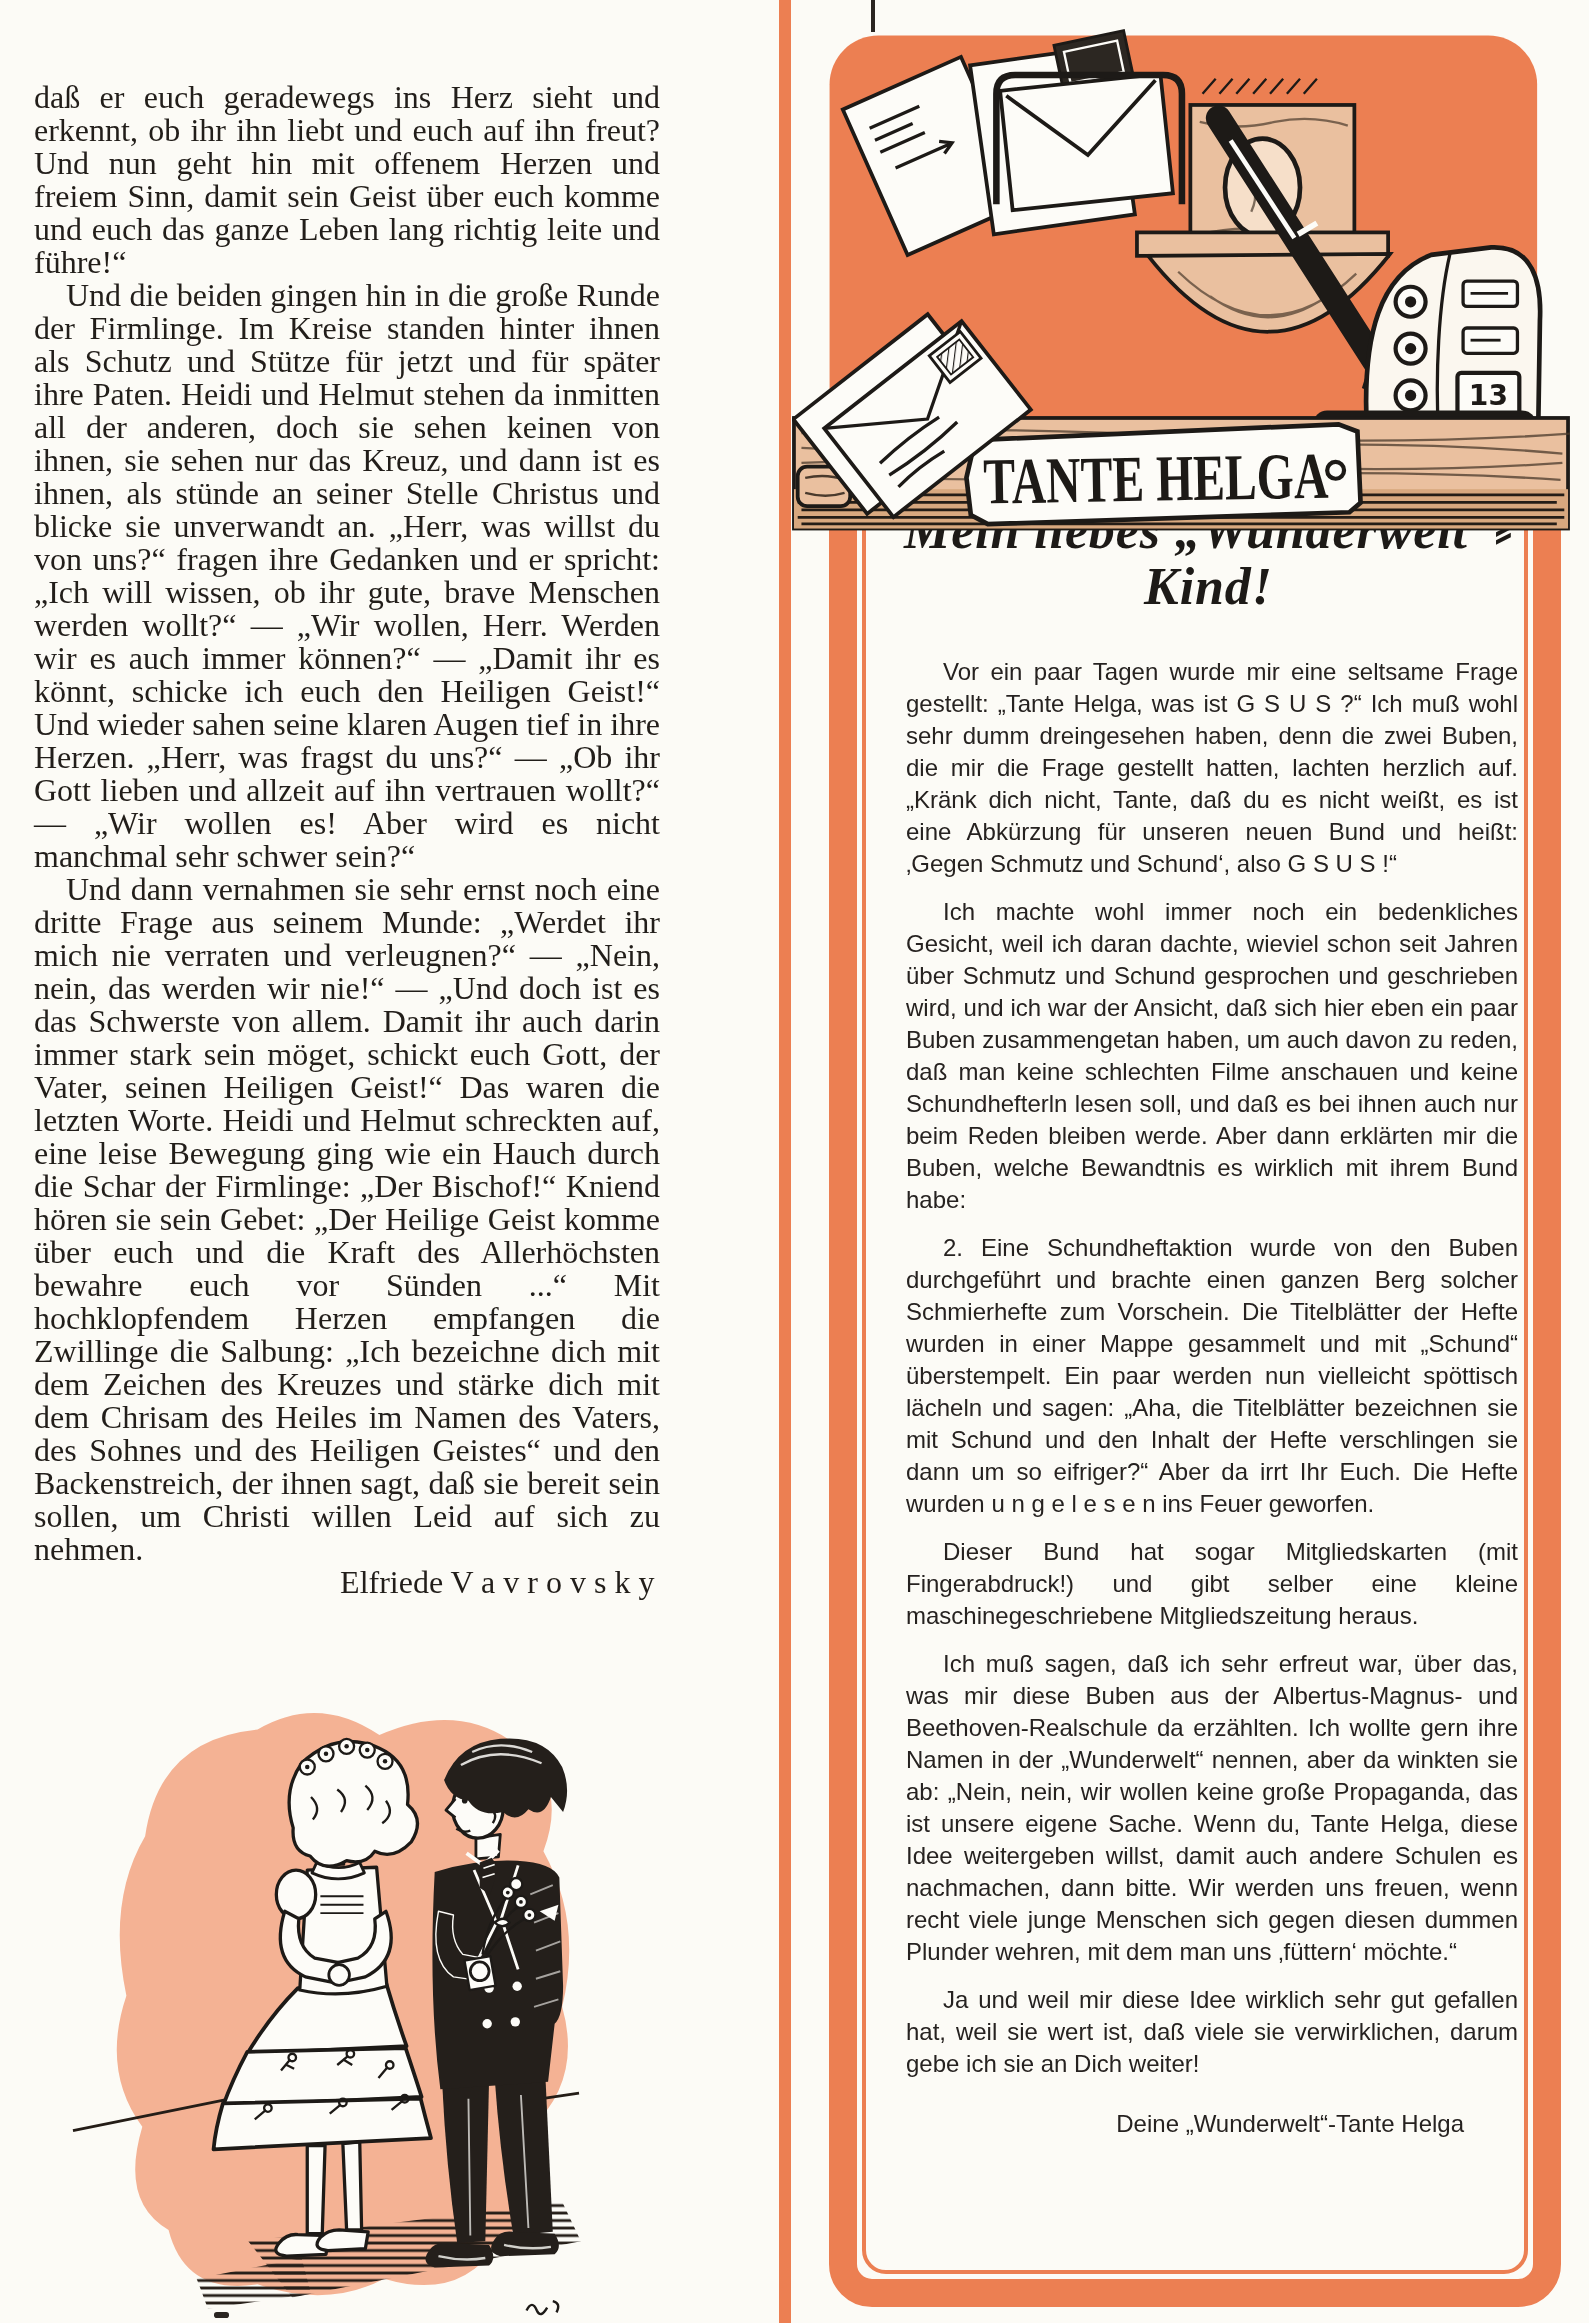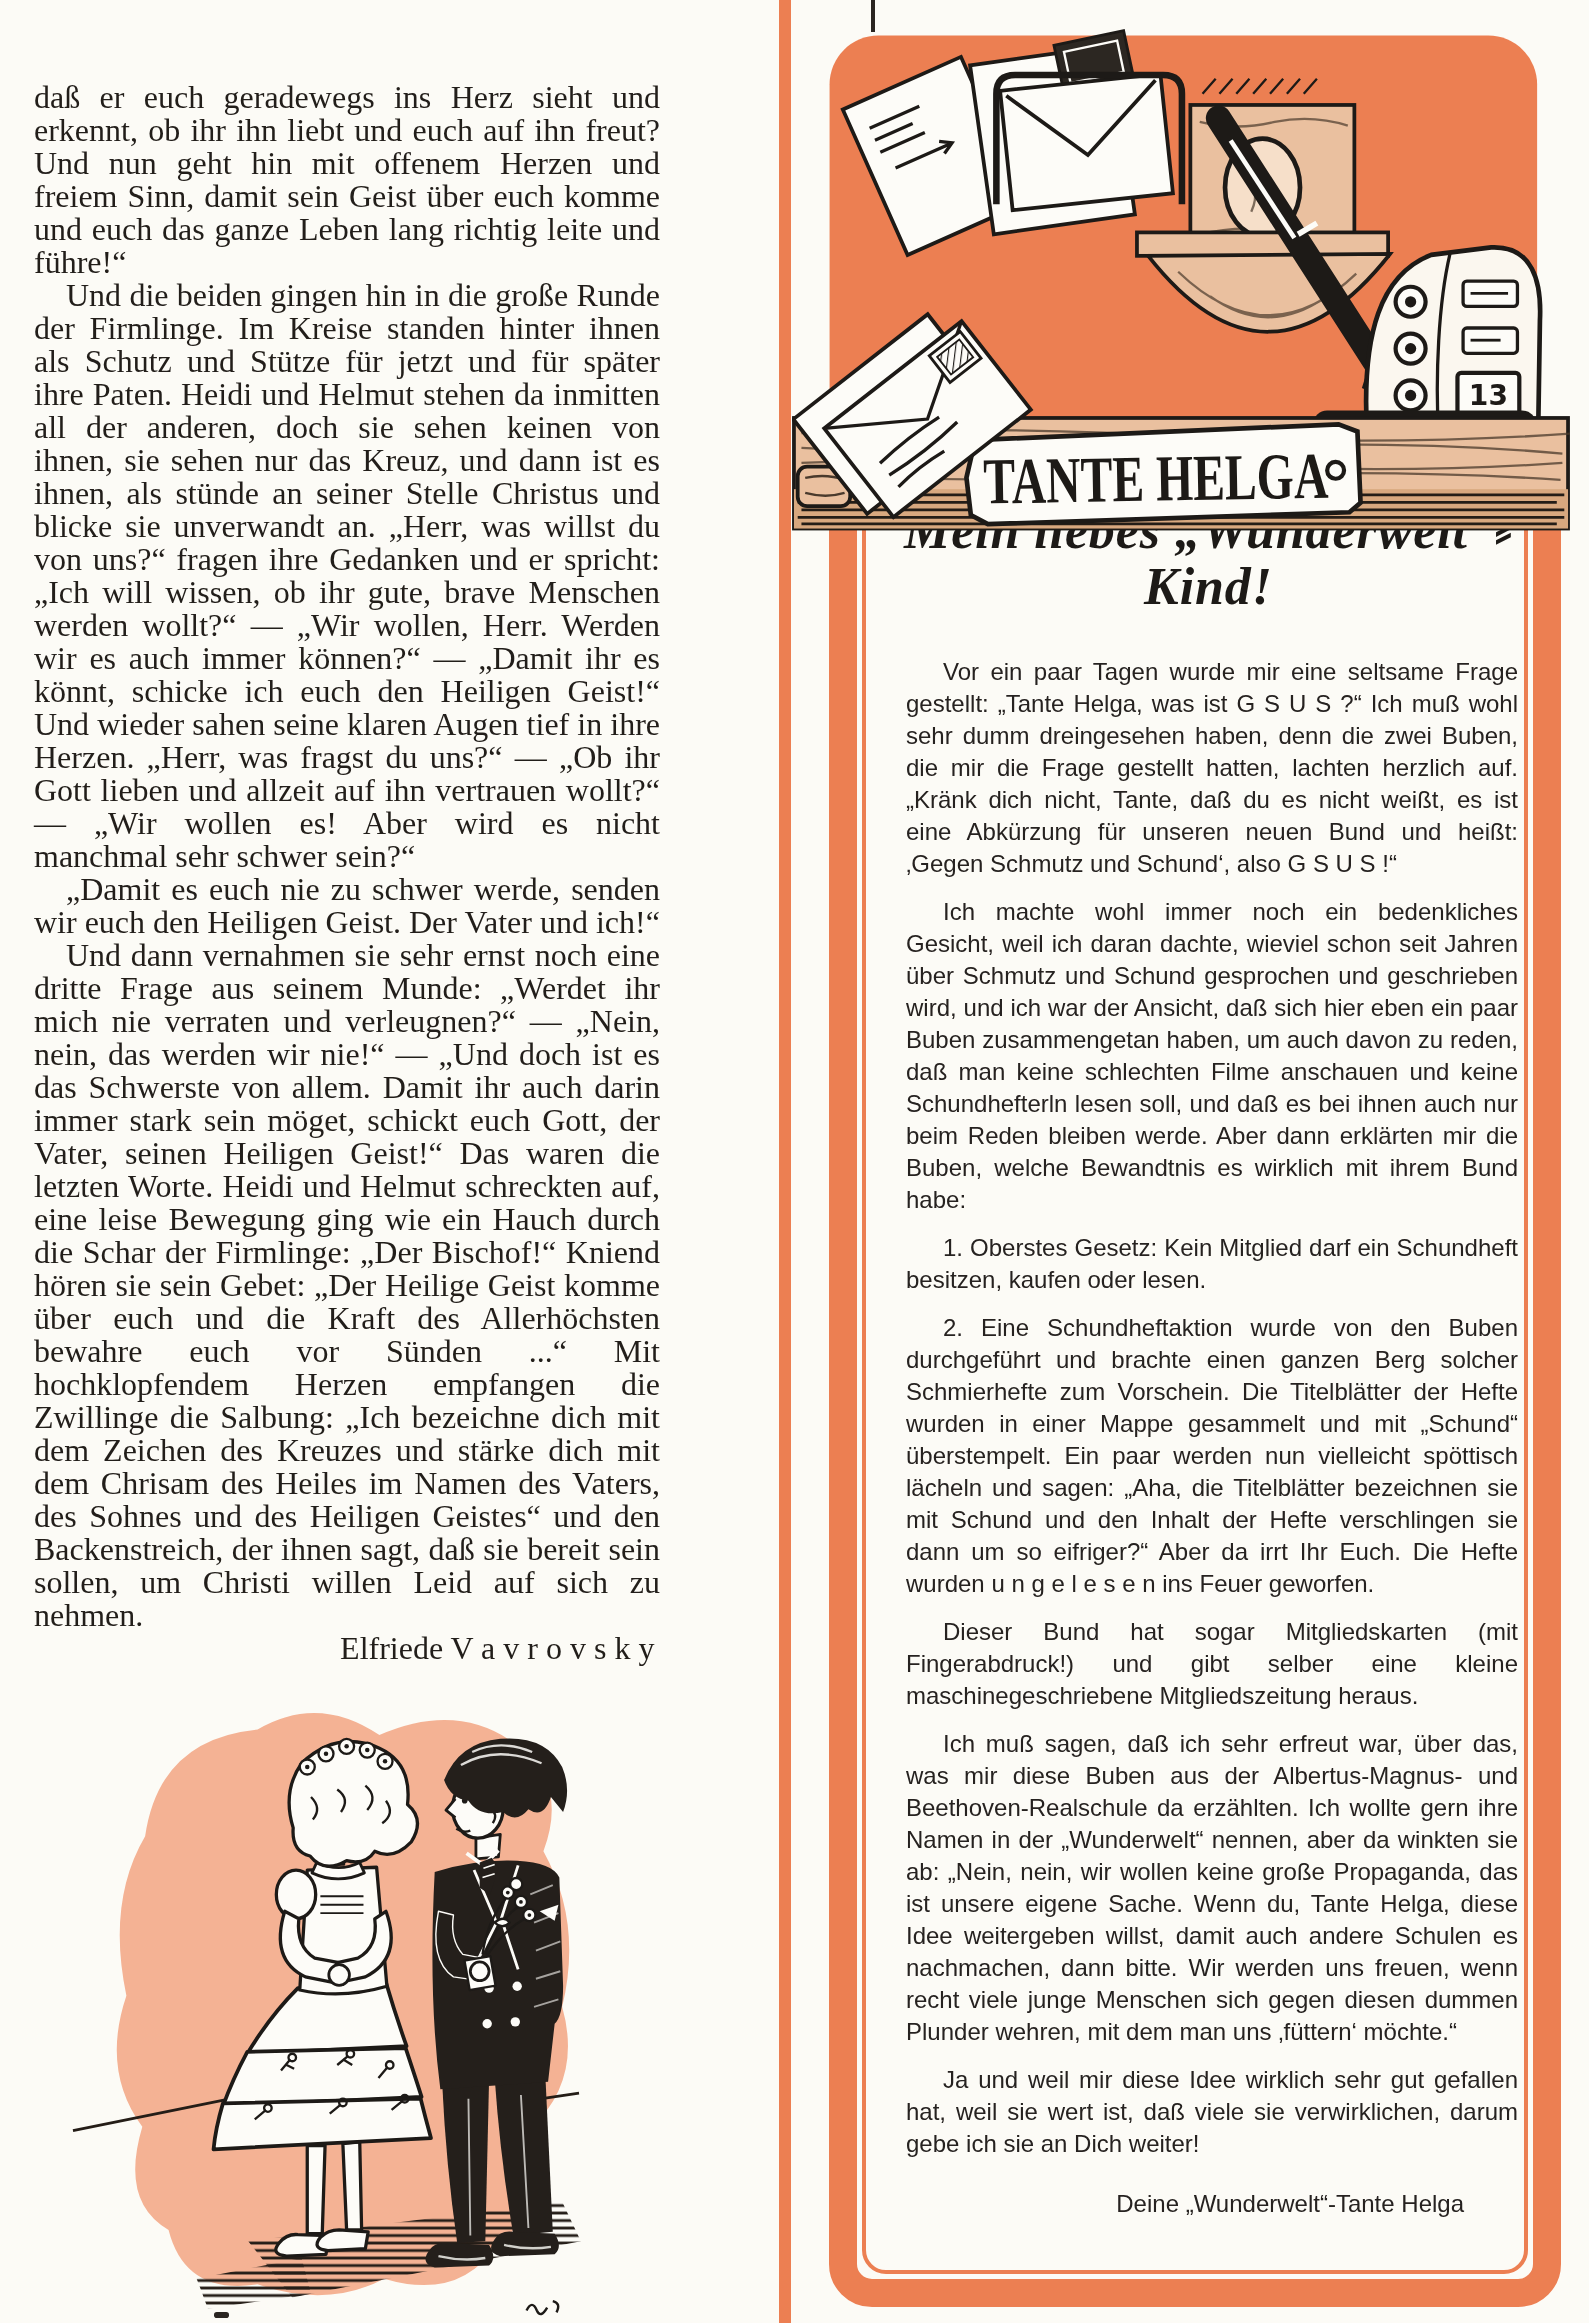--- a/index.html
+++ b/index.html
@@ -48,34 +48,32 @@
   #artifact-bottom { left:214px; top:2312px; width:15px; height:5.6px; border-radius:2.8px; }
 </style>
 </head>
 <body>
 
 <div id="page">
 
   <div id="left-col">
     <p class="first">daß er euch geradewegs ins Herz sieht und erkennt, ob ihr ihn liebt und euch auf ihn freut? Und nun geht hin mit offenem Herzen und freiem Sinn, damit sein Geist über euch komme und euch das ganze Leben lang richtig leite und führe!“</p>
     <p>Und die beiden gingen hin in die große Runde der Firmlinge. Im Kreise standen hinter ihnen als Schutz und Stütze für jetzt und für später ihre Paten. Heidi und Helmut stehen da inmitten all der anderen, doch sie sehen keinen von ihnen, sie sehen nur das Kreuz, und dann ist es ihnen, als stünde an seiner Stelle Christus und blicke sie unverwandt an. „Herr, was willst du von uns?“ fragen ihre Gedanken und er spricht: „Ich will wissen, ob ihr gute, brave Menschen werden wollt?“ — „Wir wollen, Herr. Werden wir es auch immer können?“ — „Damit ihr es könnt, schicke ich euch den Heiligen Geist!“ Und wieder sahen seine klaren Augen tief in ihre Herzen. „Herr, was fragst du uns?“ — „Ob ihr Gott lieben und allzeit auf ihn vertrauen wollt?“ — „Wir wollen es! Aber wird es nicht manchmal sehr schwer sein?“</p>
-    <p>„Damit es euch nie zu schwer werde, senden wir euch den Heiligen Geist. Der Vater und ich!“</p>
     <p>Und dann vernahmen sie sehr ernst noch eine dritte Frage aus seinem Munde: „Werdet ihr mich nie verraten und verleugnen?“ — „Nein, nein, das werden wir nie!“ — „Und doch ist es das Schwerste von allem. Damit ihr auch darin immer stark sein möget, schickt euch Gott, der Vater, seinen Heiligen Geist!“ Das waren die letzten Worte. Heidi und Helmut schreckten auf, eine leise Bewegung ging wie ein Hauch durch die Schar der Firmlinge: „Der Bischof!“ Kniend hören sie sein Gebet: „Der Heilige Geist komme über euch und die Kraft des Allerhöchsten bewahre euch vor Sünden ...“ Mit hochklopfendem Herzen empfangen die Zwillinge die Salbung: „Ich bezeichne dich mit dem Zeichen des Kreuzes und stärke dich mit dem Chrisam des Heiles im Namen des Vaters, des Sohnes und des Heiligen Geistes“ und den Backenstreich, der ihnen sagt, daß sie bereit sein sollen, um Christi willen Leid auf sich zu nehmen.</p>
     <p id="byline">Elfriede V a v r o v s k y</p>
   </div>
 
   <div id="divider" style="background: rgb(236, 127, 82);"></div>
 
   <div id="panel" style="border-color: rgb(236, 127, 82);">
     <div id="panel-line" style="border-color: rgb(236, 127, 82);"></div>
     <div id="panel-content">
       <p id="panel-heading">Mein liebes „Wunderwelt“⸗Kind!</p>
       <p class="rp">Vor ein paar Tagen wurde mir eine seltsame Frage gestellt: „Tante Helga, was ist G S U S ?“ Ich muß wohl sehr dumm dreingesehen haben, denn die zwei Buben, die mir die Frage gestellt hatten, lachten herzlich auf. „Kränk dich nicht, Tante, daß du es nicht weißt, es ist eine Abkürzung für unseren neuen Bund und heißt: ‚Gegen Schmutz und Schund‘, also G S U S !“</p>
       <p class="rp">Ich machte wohl immer noch ein bedenkliches Gesicht, weil ich daran dachte, wieviel schon seit Jahren über Schmutz und Schund gesprochen und geschrieben wird, und ich war der Ansicht, daß sich hier eben ein paar Buben zusammengetan haben, um auch davon zu reden, daß man keine schlechten Filme anschauen und keine Schundhefterln lesen soll, und daß es bei ihnen auch nur beim Reden bleiben werde. Aber dann erklärten mir die Buben, welche Bewandtnis es wirklich mit ihrem Bund habe:</p>
-      <p class="rp">1. Oberstes Gesetz: Kein Mitglied darf ein Schundheft besitzen, kaufen oder lesen.</p>
       <p class="rp">2. Eine Schundheftaktion wurde von den Buben durchgeführt und brachte einen ganzen Berg solcher Schmierhefte zum Vorschein. Die Titelblätter der Hefte wurden in einer Mappe gesammelt und mit „Schund“ überstempelt. Ein paar werden nun vielleicht spöttisch lächeln und sagen: „Aha, die Titelblätter bezeichnen sie mit Schund und den Inhalt der Hefte verschlingen sie dann um so eifriger?“ Aber da irrt Ihr Euch. Die Hefte wurden u n g e l e s e n ins Feuer geworfen.</p>
       <p class="rp">Dieser Bund hat sogar Mitgliedskarten (mit Fingerabdruck!) und gibt selber eine kleine maschinegeschriebene Mitgliedszeitung heraus.</p>
       <p class="rp">Ich muß sagen, daß ich sehr erfreut war, über das, was mir diese Buben aus der Albertus-Magnus- und Beethoven-Realschule da erzählten. Ich wollte gern ihre Namen in der „Wunderwelt“ nennen, aber da winkten sie ab: „Nein, nein, wir wollen keine große Propaganda, das ist unsere eigene Sache. Wenn du, Tante Helga, diese Idee weitergeben willst, damit auch andere Schulen es nachmachen, dann bitte. Wir werden uns freuen, wenn recht viele junge Menschen sich gegen diesen dummen Plunder wehren, mit dem man uns ‚füttern‘ möchte.“</p>
       <p class="rp">Ja und weil mir diese Idee wirklich sehr gut gefallen hat, weil sie wert ist, daß viele sie verwirklichen, darum gebe ich sie an Dich weiter!</p>
       <p id="signature">Deine „Wunderwelt“-Tante Helga</p>
     </div>
   </div>
 
   <svg id="header-art" viewBox="0 0 830 700">
     <defs>

